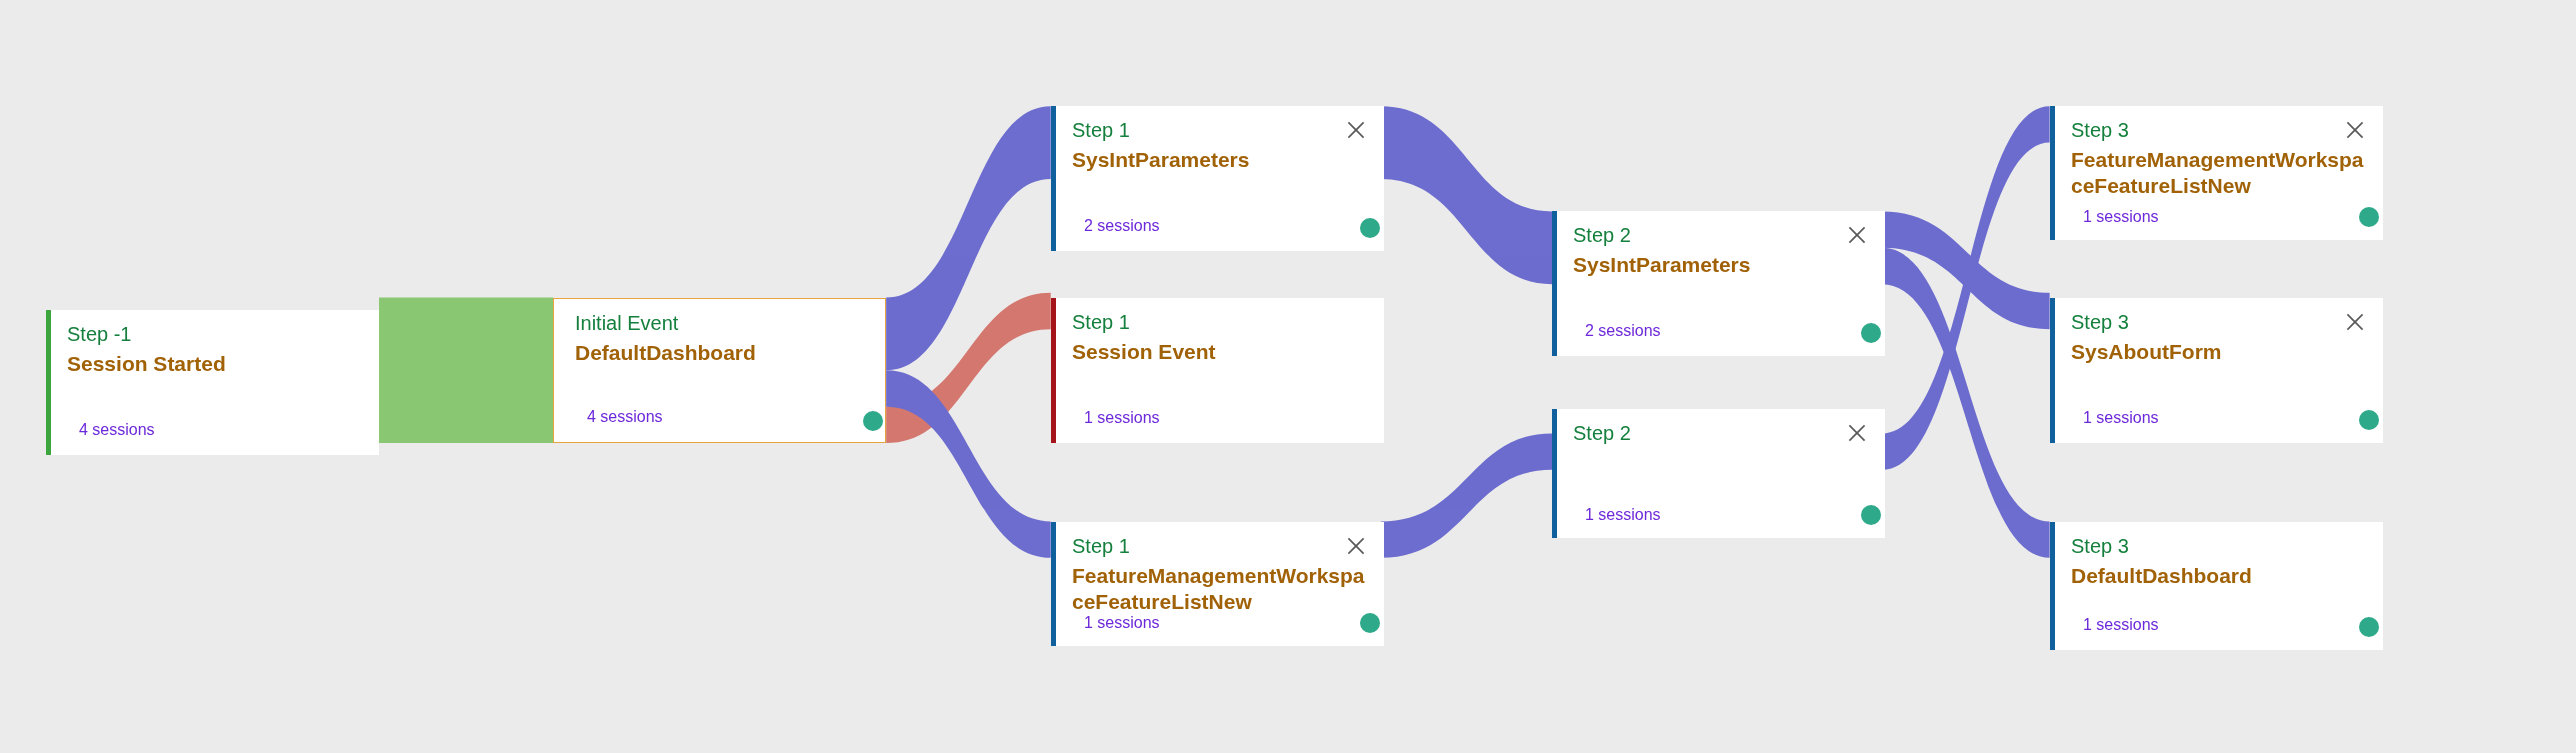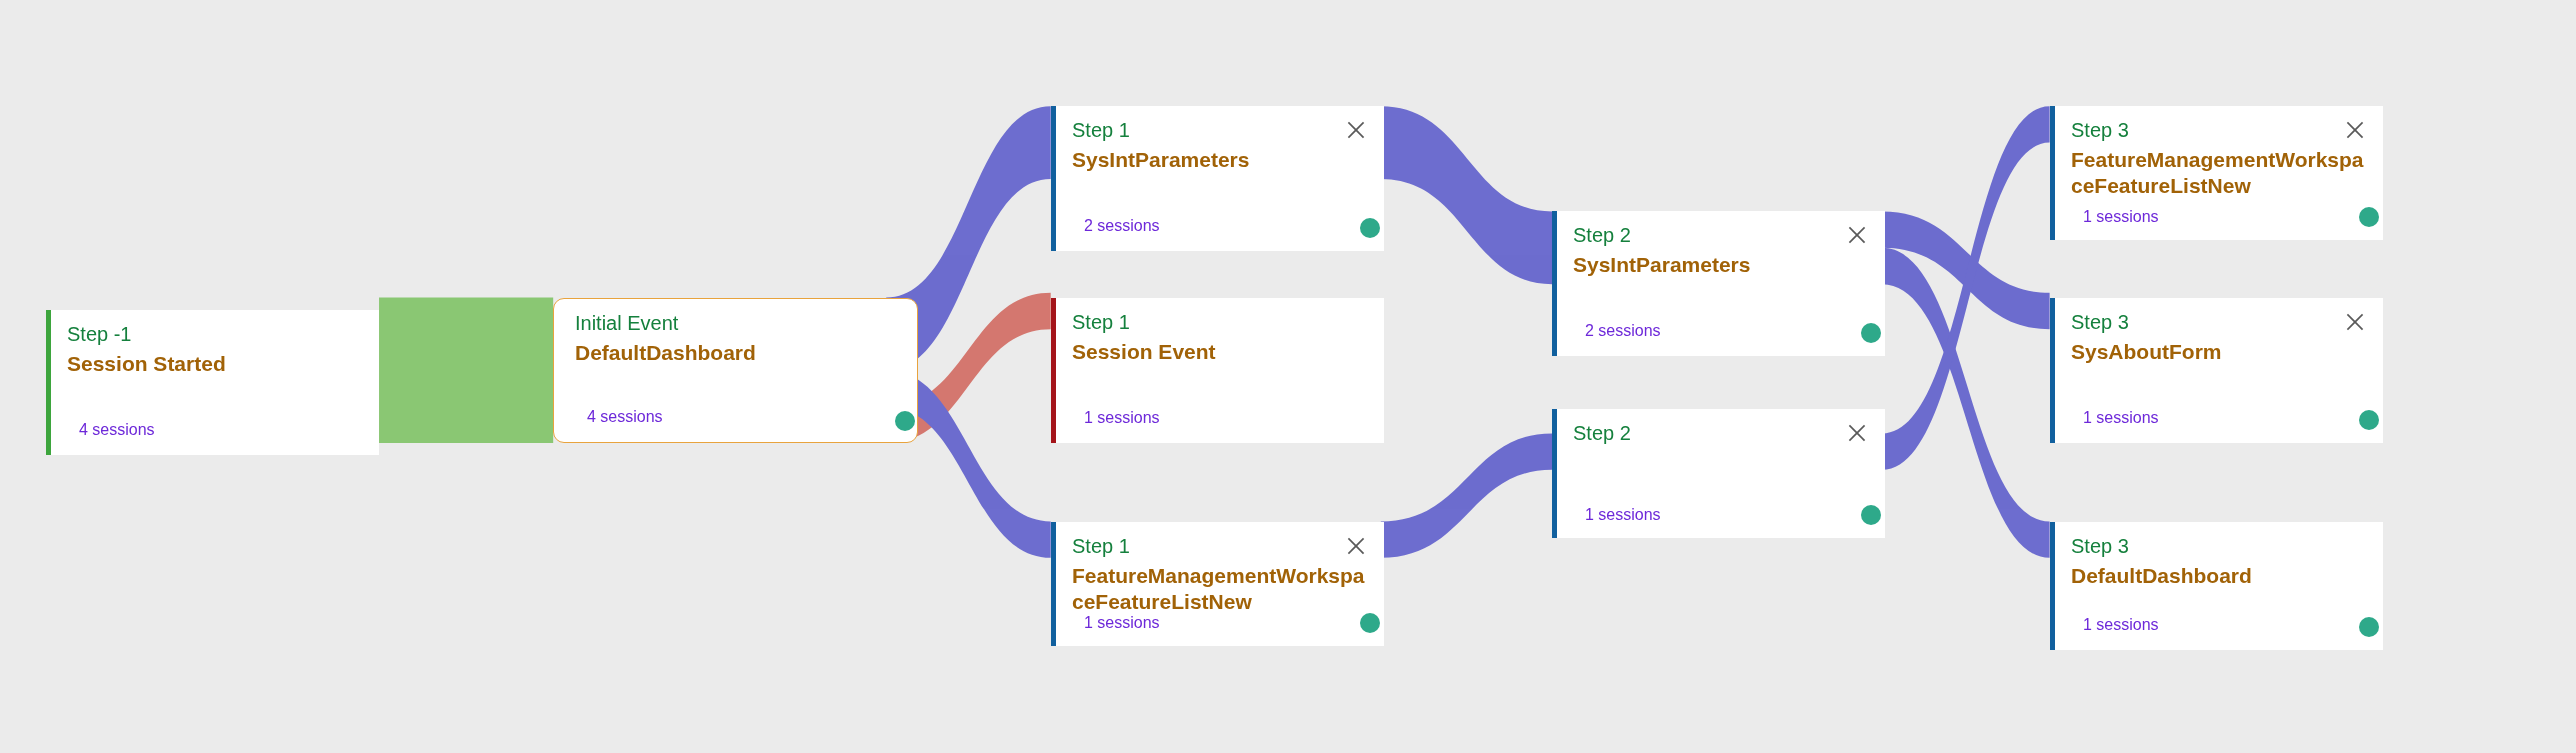--- a/index.html
+++ b/index.html
@@ -125,21 +125,21 @@
 
   <div class="node" style="left:46px; top:298px; width:333px; height:145px;margin-top:12px;">
     <div class="accent" style="background:#3DA53D;"></div>
     <div class="inner">
       <div class="step-label">Step -1</div>
       <div class="event-name">Session Started</div>
       <div class="sessions">4 sessions</div>
     </div>
   </div>
 
-  <div class="node selected" style="left:553px; top:298px; width:365px; height:145px;border-radius:11px;">
+  <div class="node selected" style="left:553px; top:298px; width:333px; height:145px;">
     <div class="inner">
       <div class="step-label">Initial Event</div>
       <div class="event-name">DefaultDashboard</div>
       <div class="sessions">4 sessions</div>
     </div>
     <div class="dot"></div>
   </div>
 
   <div class="node" style="left:1051px; top:106px; width:333px; height:145px;">
     <div class="accent" style="background:#11609E;"></div>

